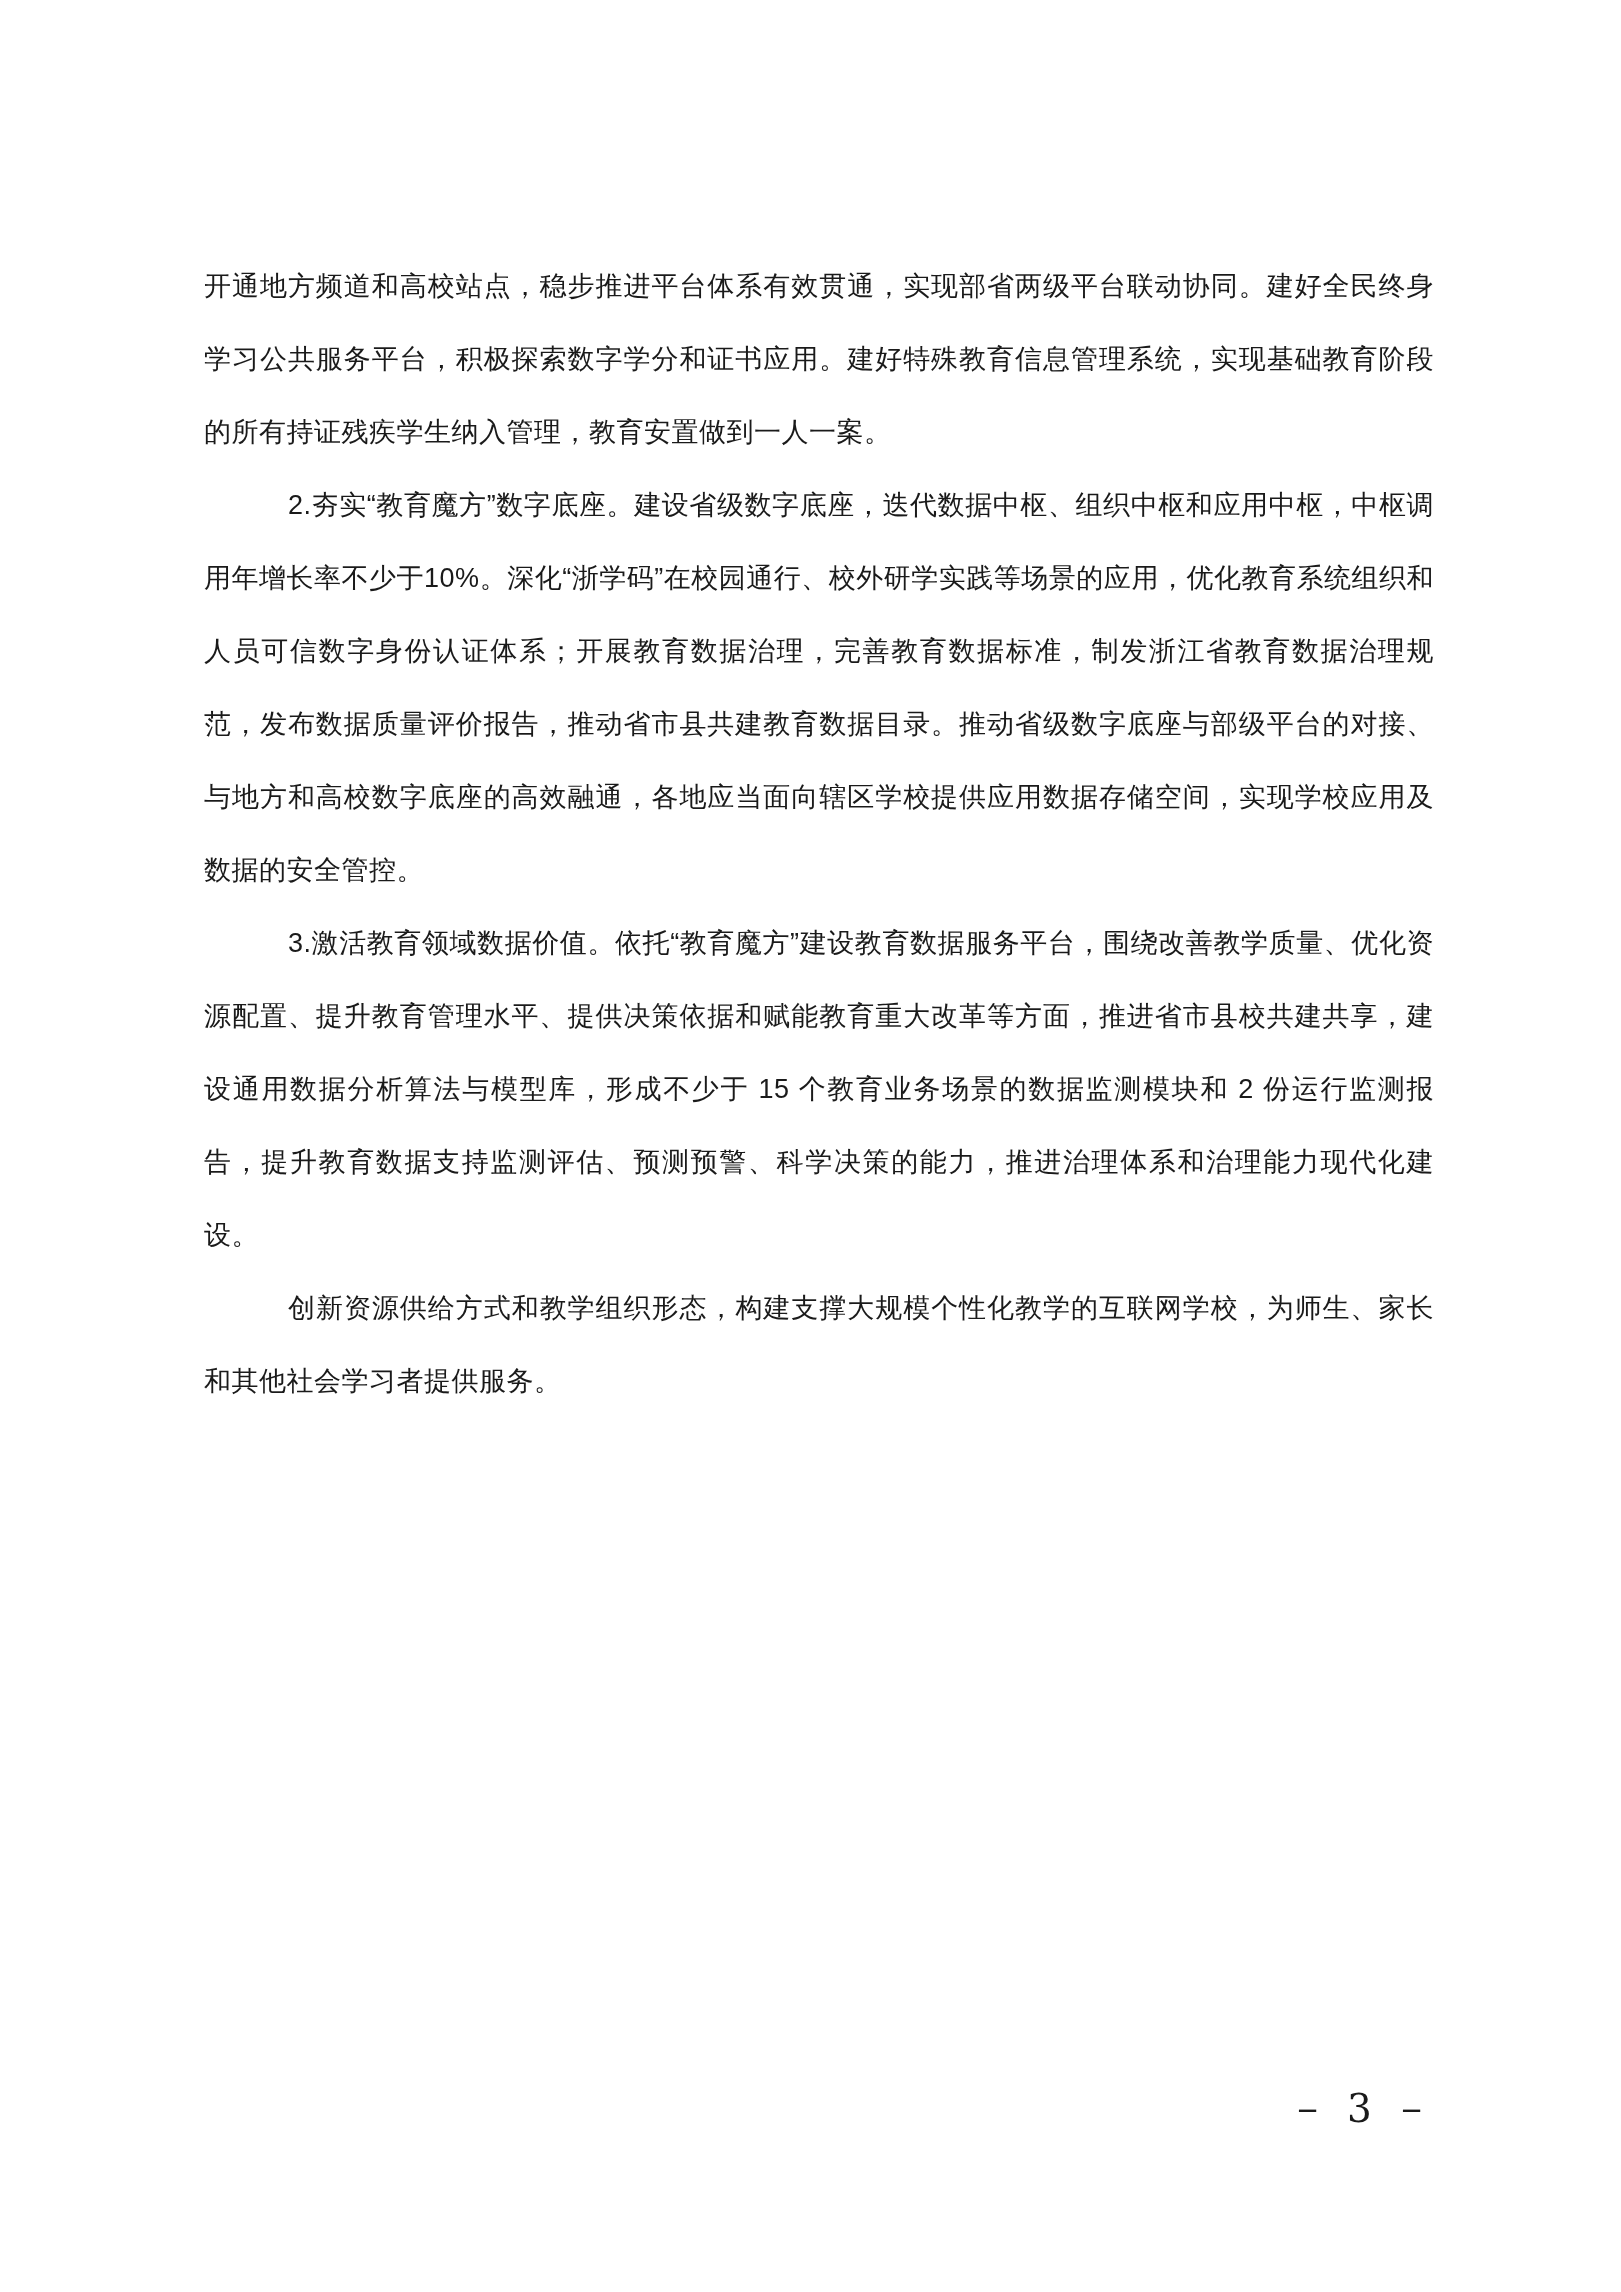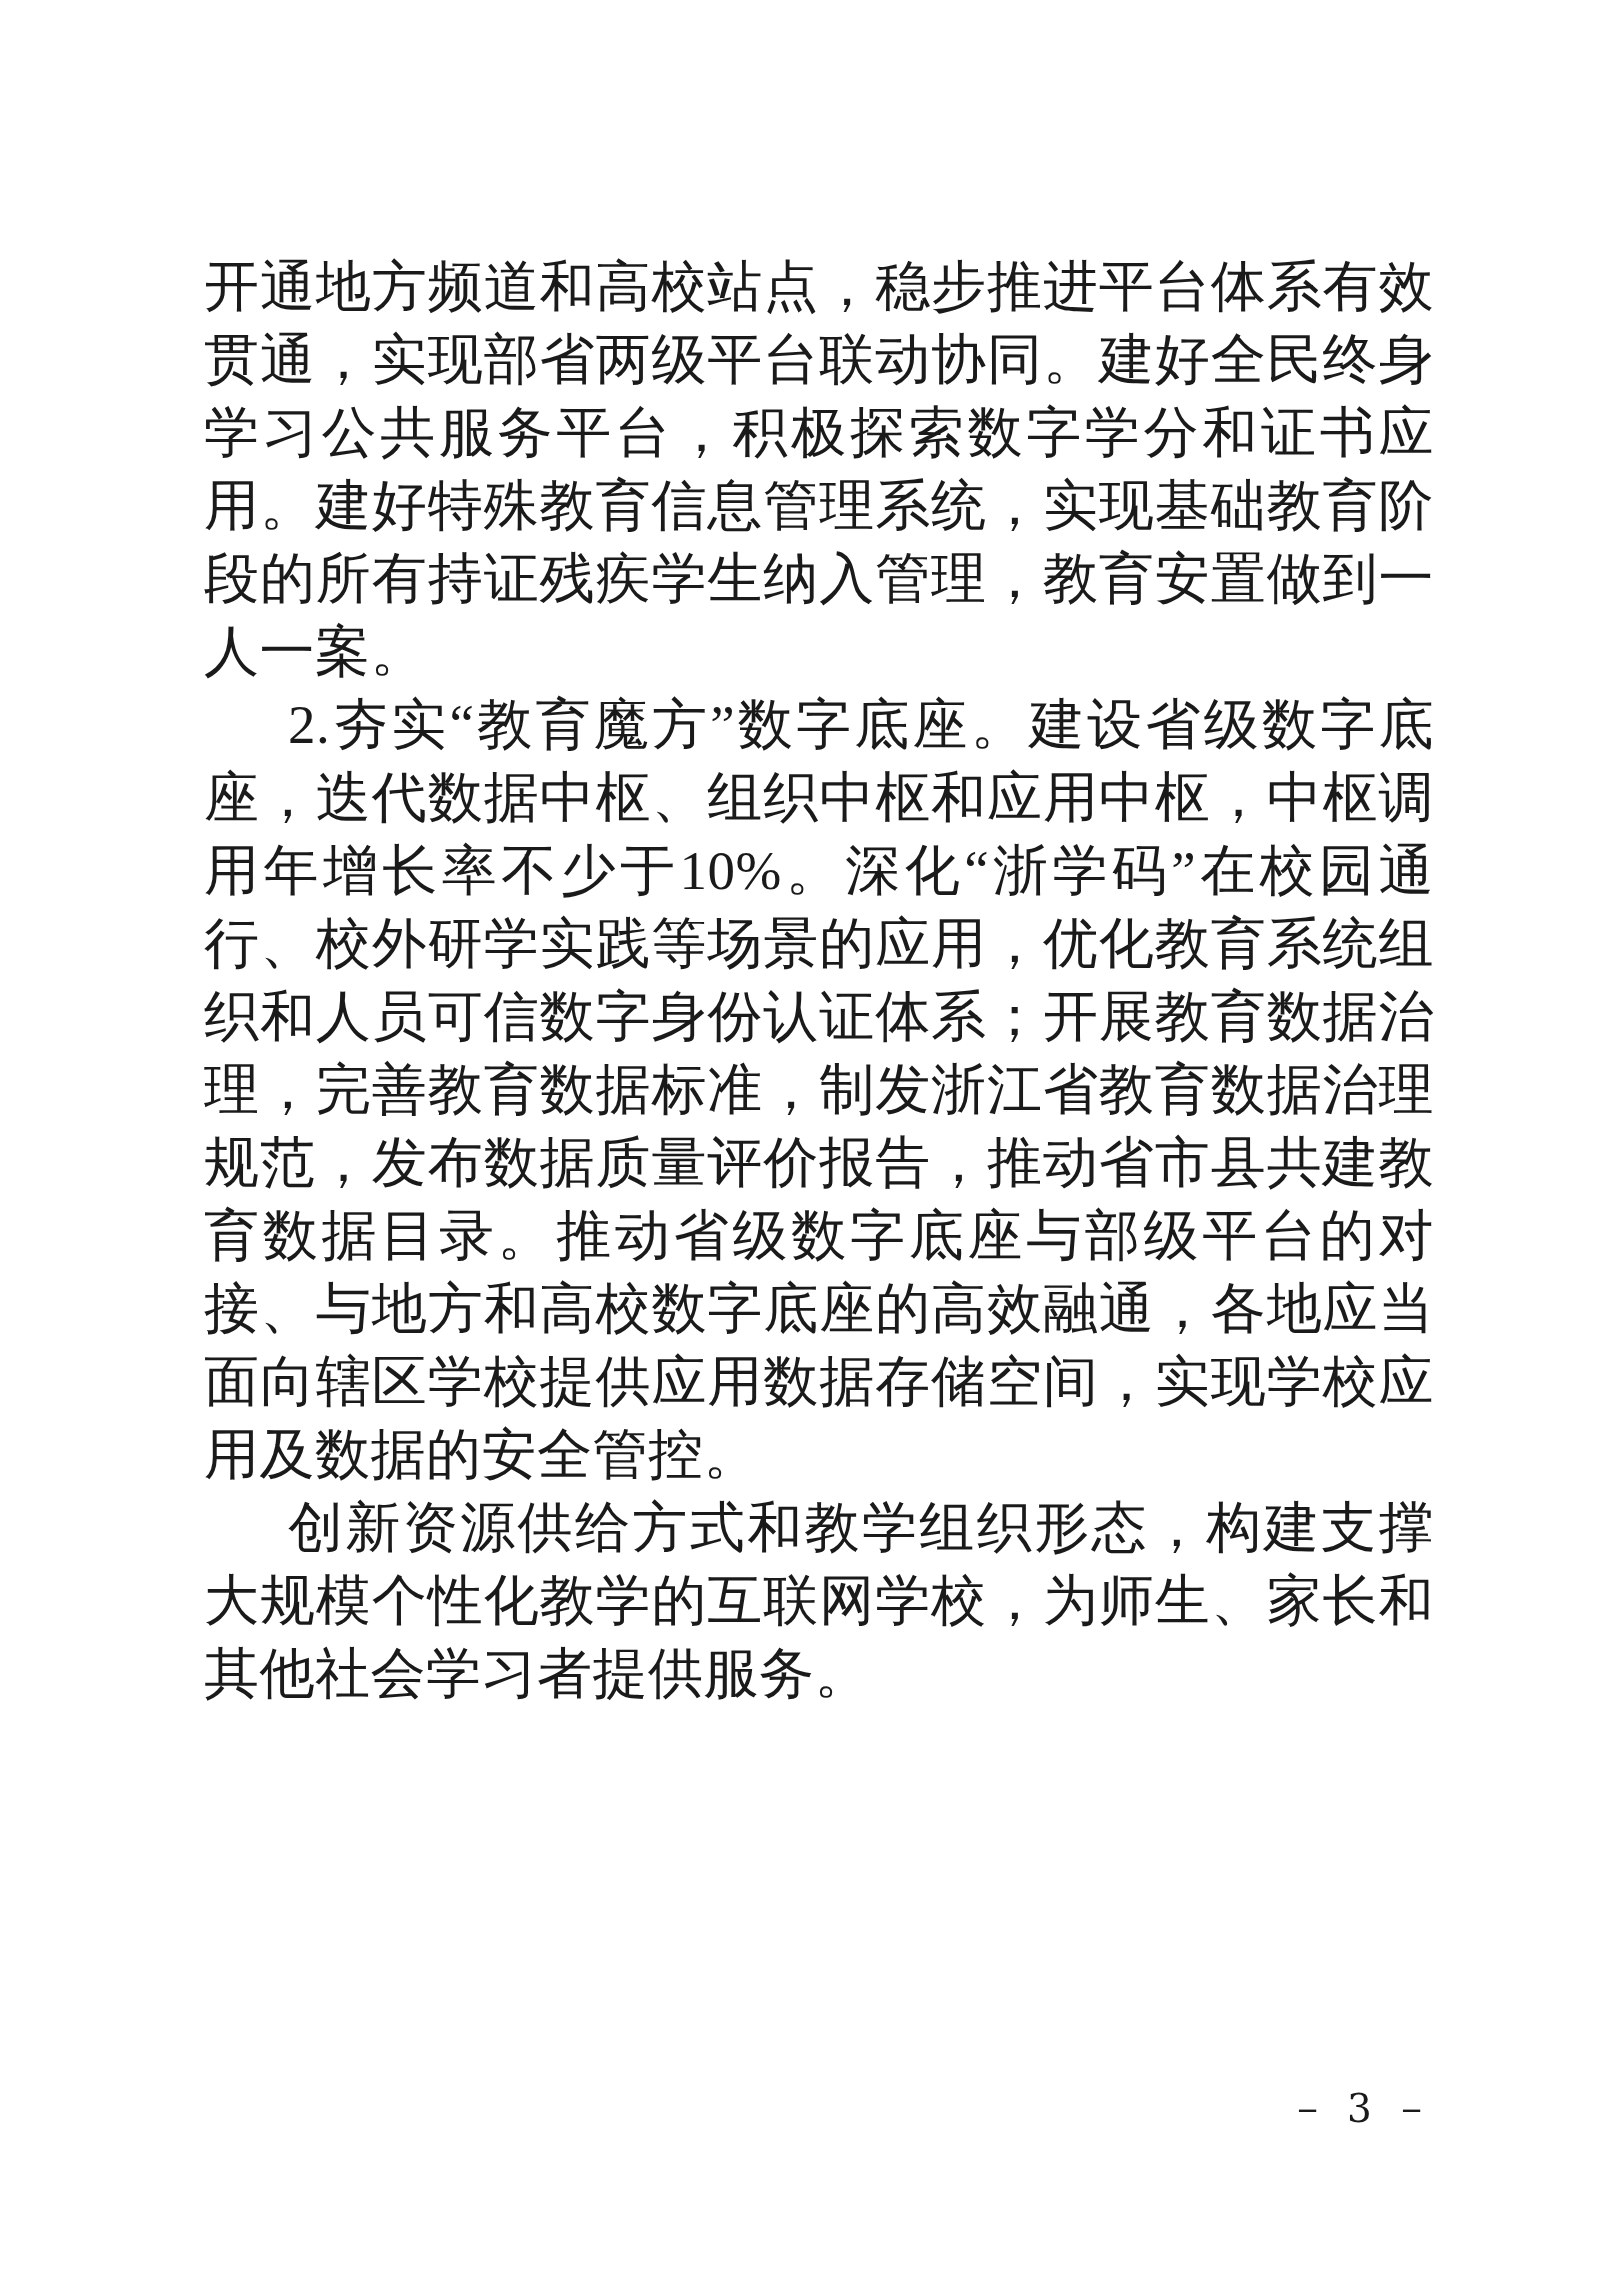--- a/index.html
+++ b/index.html
@@ -18,22 +18,22 @@
     box-sizing: border-box;
     overflow: hidden;
   }
   .doc-body {
     position: absolute;
     left: 204px;
     top: 250px;
     width: 1230px;
   }
   .para {
-    font-family: Liberation Serif, serif;
-    font-size: 55px;
+    font-family: Liberation Sans, sans-serif;
+    font-size: 27px;
     line-height: 73px;
     color: #1a1a1a;
     text-align: justify;
     text-justify: inter-ideograph;
     letter-spacing: 0.5px;
     margin: 0 0 0 0;
     text-indent: 0;
   }
   .para.indent {
     text-indent: 84px;
@@ -49,19 +49,20 @@
   }
 </style>
 </head>
 <body>
 
 <div class="page">
 
   <div class="doc-body">
     <p class="para">开通地方频道和高校站点，稳步推进平台体系有效贯通，实现部省两级平台联动协同。建好全民终身学习公共服务平台，积极探索数字学分和证书应用。建好特殊教育信息管理系统，实现基础教育阶段的所有持证残疾学生纳入管理，教育安置做到一人一案。</p>
     <p class="para indent">2.夯实“教育魔方”数字底座。建设省级数字底座，迭代数据中枢、组织中枢和应用中枢，中枢调用年增长率不少于10%。深化“浙学码”在校园通行、校外研学实践等场景的应用，优化教育系统组织和人员可信数字身份认证体系；开展教育数据治理，完善教育数据标准，制发浙江省教育数据治理规范，发布数据质量评价报告，推动省市县共建教育数据目录。推动省级数字底座与部级平台的对接、与地方和高校数字底座的高效融通，各地应当面向辖区学校提供应用数据存储空间，实现学校应用及数据的安全管控。</p>
+    <p class="para indent">3.激活教育领域数据价值。依托“教育魔方”建设教育数据服务平台，围绕改善教学质量、优化资源配置、提升教育管理水平、提供决策依据和赋能教育重大改革等方面，推进省市县校共建共享，建设通用数据分析算法与模型库，形成不少于 15 个教育业务场景的数据监测模块和 2 份运行监测报告，提升教育数据支持监测评估、预测预警、科学决策的能力，推进治理体系和治理能力现代化建设。</p>
     <p class="para indent">创新资源供给方式和教学组织形态，构建支撑大规模个性化教学的互联网学校，为师生、家长和其他社会学习者提供服务。</p>
   </div>
 
   <div class="page-number">－ 3 －</div>
 
 </div>
 
 
 </body></html>

